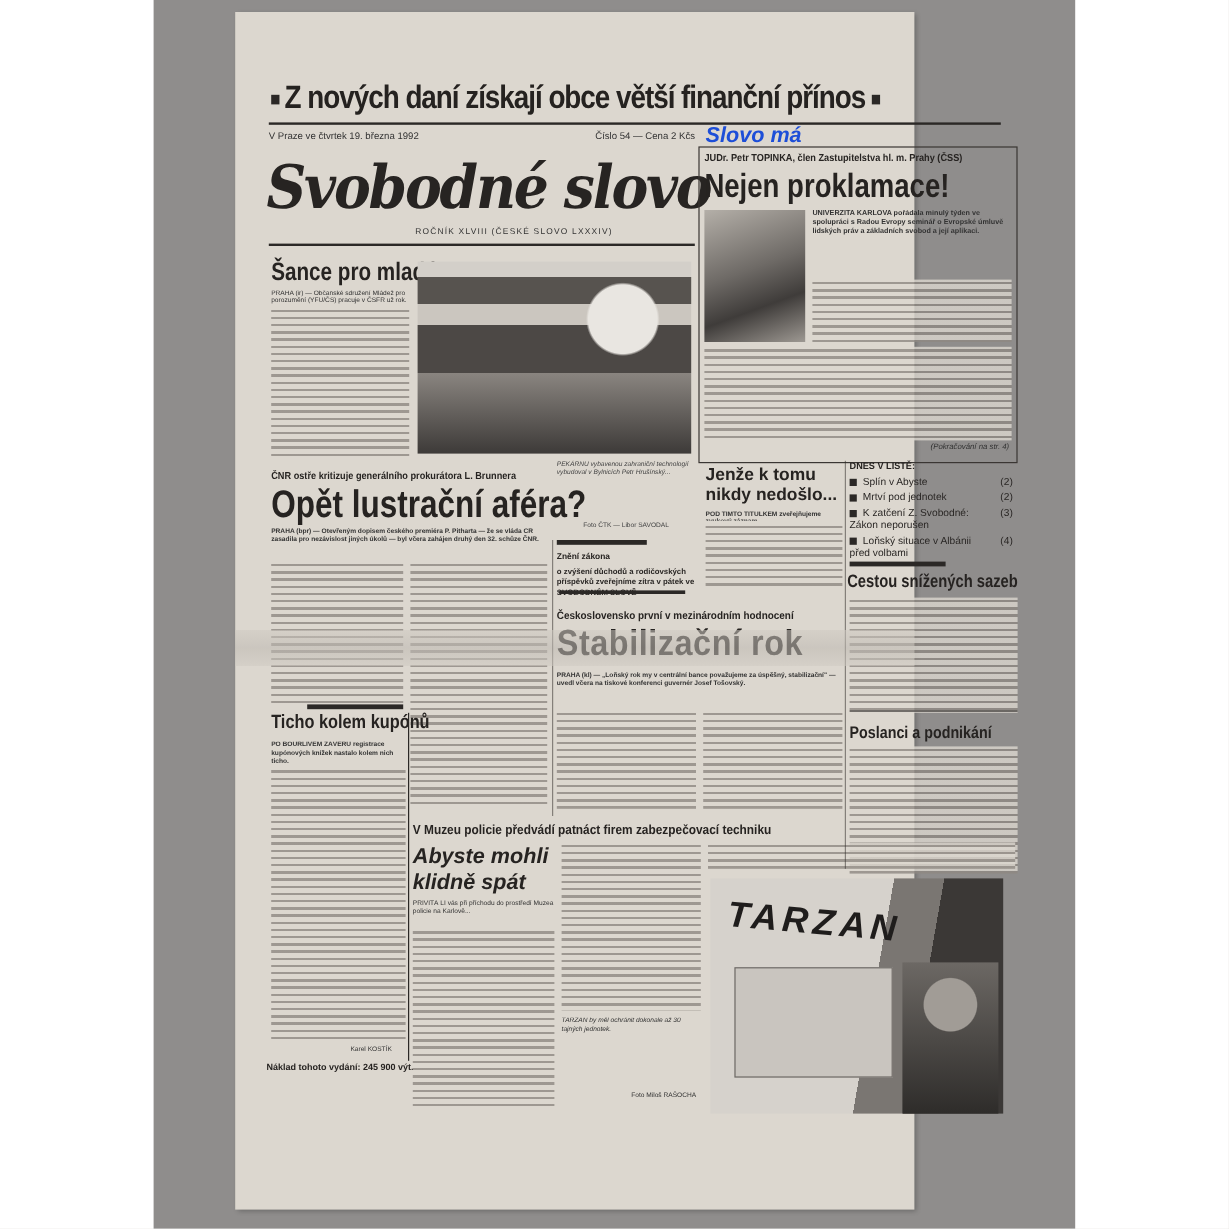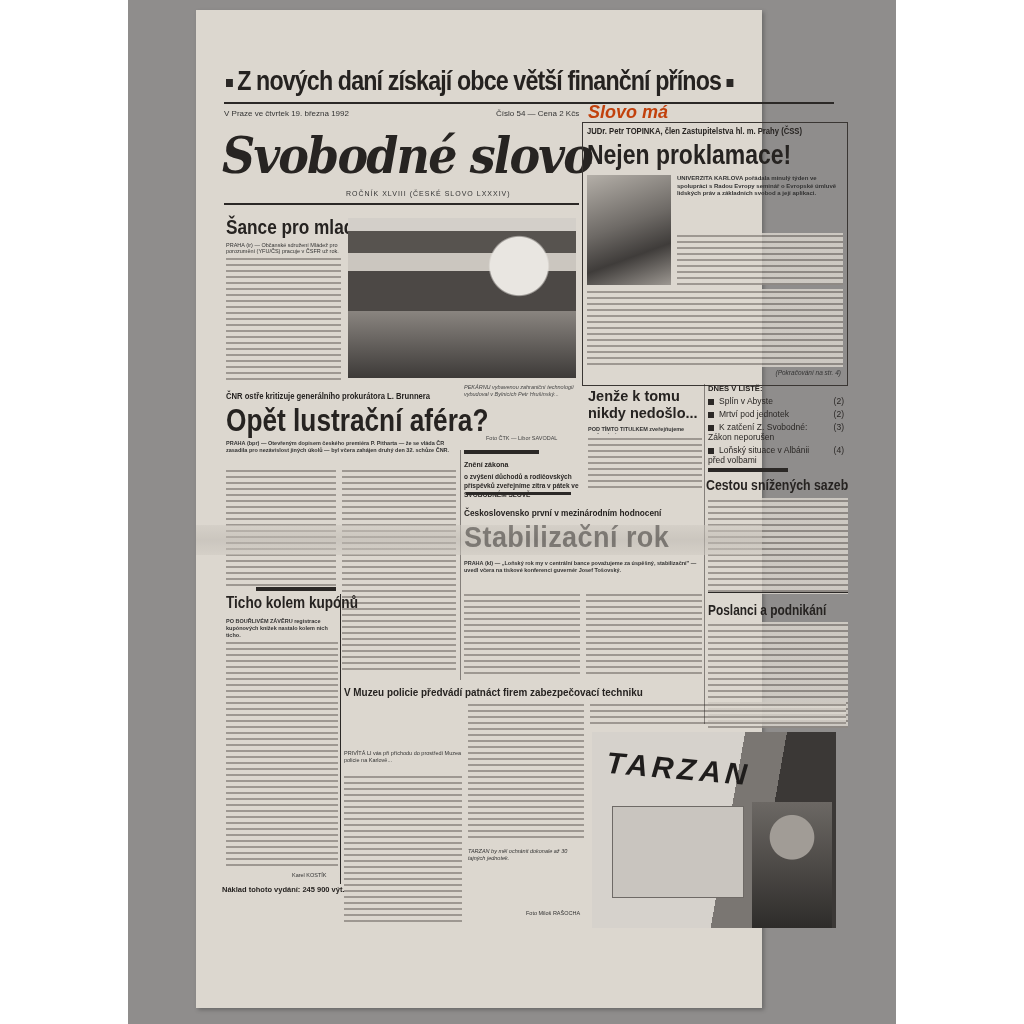--- a/index.html
+++ b/index.html
@@ -32,21 +32,21 @@
   </div>
   <div class="abs rule" style="left:28px;top:92px;width:610px;height:2px"></div>
 
   <div class="abs small" style="left:28px;top:99px">V Praze ve čtvrtek 19. března 1992</div>
   <div class="abs small" style="left:300px;top:99px">Číslo 54 — Cena 2 Kčs</div>
 
   <div class="abs mast">Svobodné slovo</div>
   <div class="abs small" style="left:150px;top:180px;font-size:7px;letter-spacing:1px">ROČNÍK XLVIII (ČESKÉ SLOVO LXXXIV)</div>
   <div class="abs rule" style="left:28px;top:193px;width:355px;height:2px"></div>
 
-  <div class="abs" style="left:392px;top:92px;font-style:italic;font-weight:bold;font-size:18px;color:#c2410c">Slovo má</div>
+  <div class="abs" style="left:392px;top:92px;font-style:italic;font-weight:bold;font-size:18px;color:#1d4ed8">Slovo má</div>
   <div class="box" style="left:386px;top:112px;width:264px;height:262px">
     <div class="abs h2" style="left:4px;top:3px;font-size:8.5px;transform:scaleX(.9)">JUDr. Petr TOPINKA, člen Zastupitelstva hl. m. Prahy (ČSS)</div>
     <div class="abs h2 cond" style="left:4px;top:16px;font-size:28px;transform:scaleX(.82)">Nejen proklamace!</div>
     <div class="photo" style="left:4px;top:52px;width:84px;height:110px;background:linear-gradient(160deg,#b4afa8,#6e6a66 45%,#3f3c3a 70%,#9d9892)"></div>
     <div class="abs" style="left:94px;top:52px;width:166px;height:56px;font-size:6px;font-weight:bold;color:#333;overflow:hidden;line-height:7.5px">UNIVERZITA KARLOVA pořádala minulý týden ve spolupráci s Radou Evropy seminář o Evropské úmluvě lidských práv a základních svobod a její aplikaci.</div>
     <div class="body-lines" style="left:94px;top:110px;width:166px;height:52px"></div>
     <div class="body-lines" style="left:4px;top:166px;width:256px;height:78px"></div>
     <div class="abs" style="right:6px;top:246px;font-size:6.5px;font-style:italic;color:#333">(Pokračování na str. 4)</div>
   </div>
 
@@ -110,20 +110,21 @@
 
   <div class="abs rule" style="left:60px;top:577px;width:80px;height:4px"></div>
   <div class="abs h2 cond" style="left:30px;top:584px;font-size:16px;transform:scaleX(.85)">Ticho kolem kupónů</div>
   <div class="abs" style="left:30px;top:608px;width:112px;height:20px;font-size:5.5px;font-weight:bold;color:#333;overflow:hidden;line-height:7px">PO BOUŘLIVÉM ZÁVĚRU registrace kupónových knížek nastalo kolem nich ticho.</div>
   <div class="body-lines" style="left:30px;top:630px;width:112px;height:228px"></div>
   <div class="abs" style="left:96px;top:862px;font-size:5.5px;color:#333">Karel KOSTÍK</div>
   <div class="abs rule" style="left:144px;top:584px;width:1px;height:290px"></div>
   <div class="abs h2" style="left:26px;top:875px;font-size:7.5px">Náklad tohoto vydání: 245 900 výt.</div>
 
   <div class="abs h2" style="left:148px;top:676px;font-size:11px;transform:scaleX(.9)">V Muzeu policie předvádí patnáct firem zabezpečovací techniku</div>
+  <div class="abs h2" style="left:148px;top:692px;width:118px;font-size:18px;font-style:italic;line-height:22px;white-space:normal;transform:none">Abyste mohli klidně spát</div>
   <div class="abs" style="left:148px;top:740px;width:118px;height:22px;font-size:5.5px;color:#333;overflow:hidden;line-height:7px">PRIVÍTÁ LI vás při příchodu do prostředí Muzea policie na Karlově...</div>
   <div class="body-lines" style="left:148px;top:764px;width:118px;height:150px"></div>
   <div class="body-lines" style="left:272px;top:692px;width:116px;height:140px"></div>
   <div class="body-lines" style="left:394px;top:692px;width:256px;height:22px"></div>
 
   <div class="photo" style="left:396px;top:722px;width:244px;height:196px;background:linear-gradient(100deg,#d6d2cc 0 55%,#7a7672 55% 70%,#3b3836 70%)">
     <div class="abs" style="left:14px;top:20px;font-size:30px;font-weight:bold;font-style:italic;color:#1f1d1c;letter-spacing:4px;transform:rotate(5deg)">TARZAN</div>
     <div class="abs" style="left:20px;top:74px;width:130px;height:90px;border:1px solid #6e6a66;background:#c9c5bf"></div>
     <div class="abs" style="left:160px;top:70px;width:80px;height:126px;background:radial-gradient(circle at 50% 28%,#a19c96 0 22%,transparent 23%),linear-gradient(#6c6864,#2e2c2a)"></div>
   </div>

